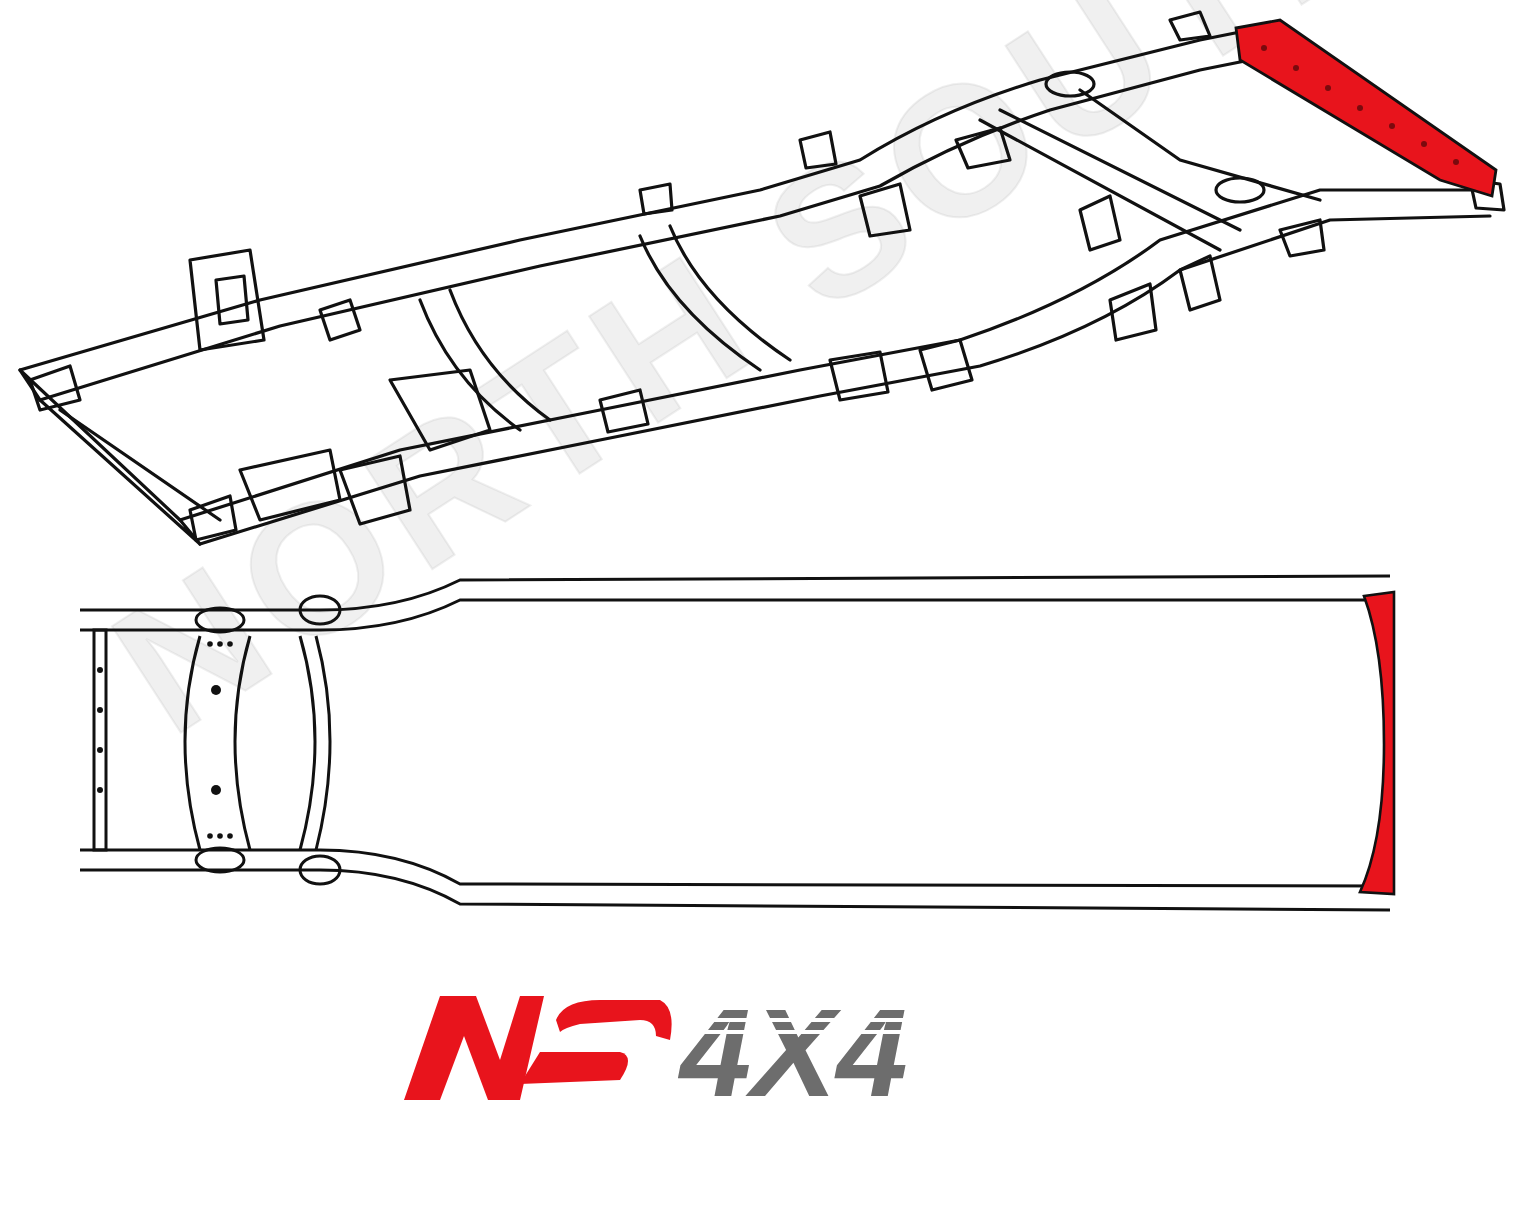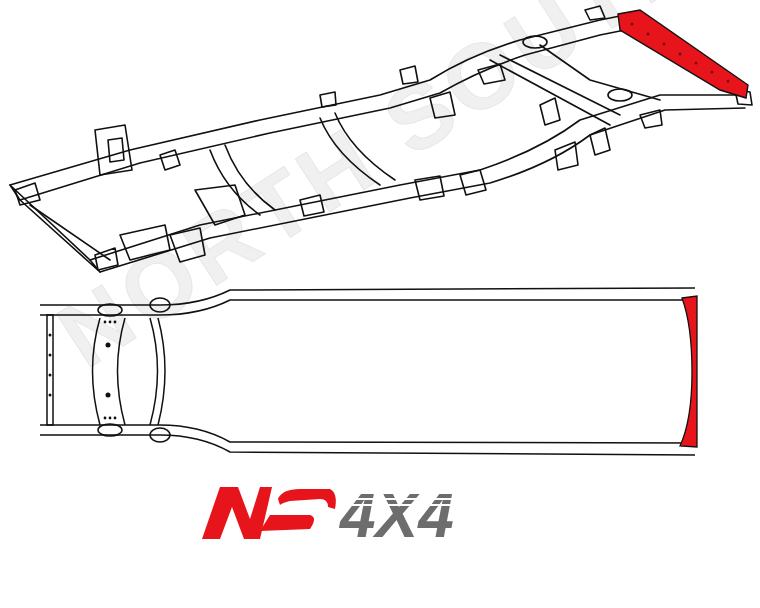--- a/index.html
+++ b/index.html
@@ -6,21 +6,21 @@
     body { width: 760px; height: 608px; position: relative; overflow: hidden; font-family: "Liberation Sans", sans-serif; }
     .layer { position: absolute; left: 0; top: 0; }
     .watermark {
       position: absolute; left: 40px; top: 300px;
       font-family: "Liberation Sans", sans-serif; font-weight: bold;
       font-size: 92px; color: rgba(200,200,200,0.28);
       transform: rotate(-33deg); transform-origin: left top;
       letter-spacing: 6px; white-space: nowrap; pointer-events: none;
       -webkit-text-stroke: 1px rgba(190,190,190,0.25);
     }
-    .logo { position: absolute; left: 190px; top: 479px; width: 350px; height: 70px; }
+    .logo { position: absolute; left: 190px; top: 490px; width: 350px; height: 70px; }
   </style>
 </head>
 <body>
 
 <div class="watermark">NORTH SOUTH 4X4</div>
 
 <svg class="layer" width="760" height="290" viewBox="0 0 760 290">
   <g fill="none" stroke="#111" stroke-width="1.6" stroke-linejoin="round" stroke-linecap="round">
 
     <path d="M10,185 L130,150 L260,120 L380,95 L430,80 Q470,55 520,40 L600,20 L630,14"></path>

